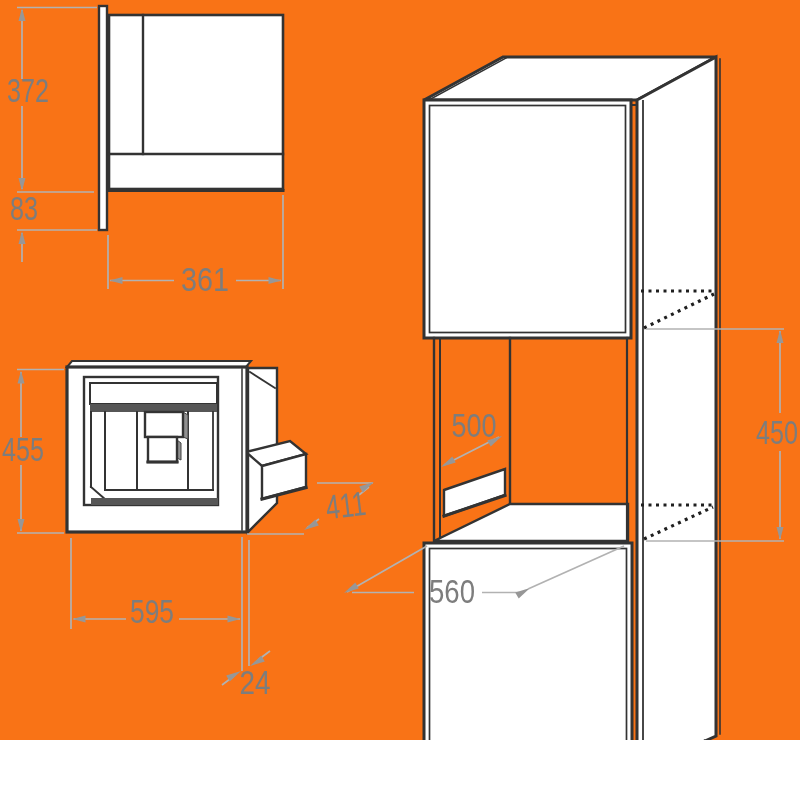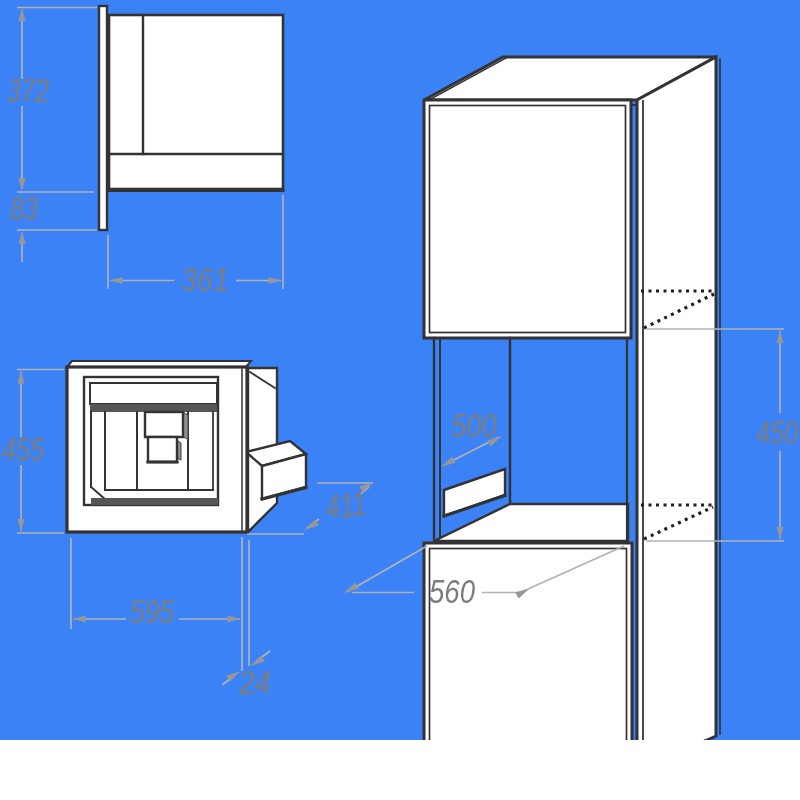--- a/index.html
+++ b/index.html
@@ -1,16 +1,16 @@
 <!DOCTYPE html>
 <html><head>
 <meta charset="utf-8">
 <style>
   html,body{margin:0;padding:0;background:#fff;}
-  .canvas{width:800px;height:740px;position:relative;background:#3b82f6;overflow:hidden;font-style:italic;}
+  .canvas{width:800px;height:740px;position:relative;background:#f97316;overflow:hidden;}
   svg{display:block;}
   .dk{stroke:#333;fill:none;stroke-linecap:square;}
   .dkf{stroke:#333;fill:#fff;stroke-linejoin:miter;}
   .shade{fill:#565656;stroke:none;}
   .face{fill:#909090;stroke:#444;stroke-width:1;}
   .dim{stroke:#b2b2b2;stroke-width:1.7;fill:none;}
   .arr{fill:#979797;stroke:none;}
   .dot{stroke:#1f1f1f;stroke-width:3.2;stroke-dasharray:3 4.5;fill:none;}
   .lbl{font-family:"Liberation Sans",sans-serif;font-size:34px;fill:#7d7d7d;text-anchor:middle;}
 </style>

